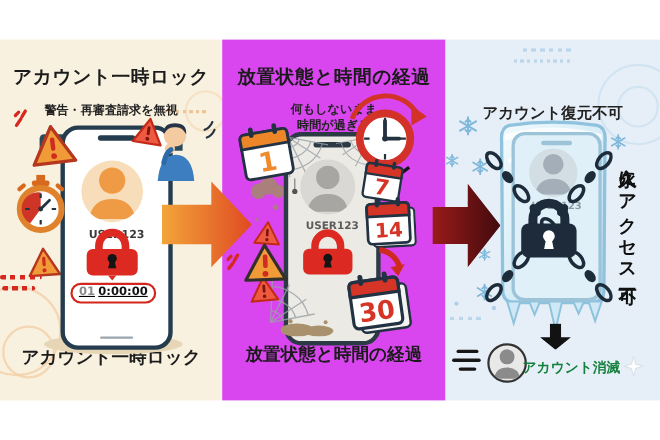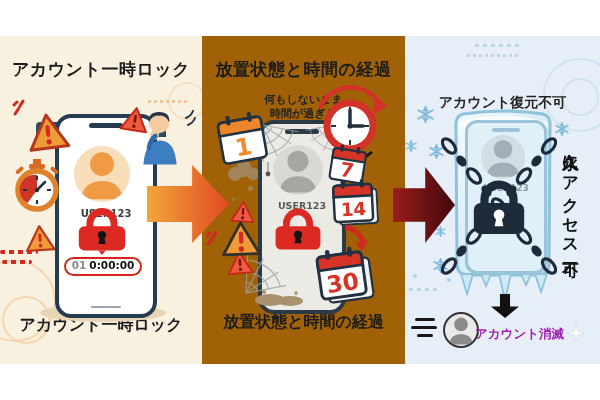--- a/index.html
+++ b/index.html
@@ -8,21 +8,21 @@
   .abs{position:absolute;}
   .panel{position:absolute;top:36px;height:328px;overflow:hidden;}
   .p-title{position:absolute;left:0;right:0;text-align:center;font-weight:800;color:#1b1b1b;letter-spacing:.5px;}
   .p-sub{position:absolute;left:0;right:0;text-align:center;font-weight:700;color:#222;}
   .p-caption{position:absolute;left:0;right:0;text-align:center;font-weight:800;color:#1b1b1b;font-size:16px;}
   .phone{position:absolute;background:#fff;border-radius:16px;z-index:2;}
   .notch{position:absolute;left:50%;transform:translateX(-50%);top:5px;width:34px;height:5px;border-radius:3px;background:#243c4e;}
   .homebar{position:absolute;left:50%;transform:translateX(-50%);bottom:6px;width:30px;height:2.5px;border-radius:2px;background:#9aa5ad;}
   .avatar{position:absolute;border-radius:50%;overflow:hidden;}
   .uname{position:absolute;left:0;right:0;text-align:center;font-weight:700;}
-  .timer{position:absolute;background:#fff;border:2.5px solid #d2251c;border-radius:10px;text-align:center;font-weight:800;font-size:10.5px;line-height:13px;white-space:nowrap;}
+  .timer{position:absolute;background:#fff;border:2.5px solid #d2251c;border-radius:10px;text-align:center;font-weight:800;font-size:10.5px;line-height:13px;white-space:nowrap;text-decoration:underline;}
   .timer .t-days{color:#8a8a8a;}
   .timer .t-time{color:#121212;margin-left:3px;}
   .dash-row{position:absolute;height:3.5px;border-radius:2px;background:repeating-linear-gradient(90deg,#d5281f 0 5px,transparent 5px 9px);}
   .ring{position:absolute;border-radius:50%;border:2px solid;}
   .speck{position:absolute;border-radius:50%;background:#a18a68;opacity:.75;}
   .arrow{position:absolute;z-index:5;}
   .shadow-el{position:absolute;border-radius:50%;background:#e7d6b6;z-index:1;}
   .vert-note{position:absolute;writing-mode:vertical-rl;font-weight:800;color:#101010;font-size:16.5px;letter-spacing:2px;}
   .dot-row{position:absolute;height:3px;}
   .speedline{position:absolute;background:#161616;height:3px;border-radius:2px;}
@@ -63,20 +63,21 @@
     <div class="ring" style="left:-26px;top:224px;width:78px;height:78px;border-color:#f2cfa6;opacity:.8;"></div>
     <div class="ring" style="left:2px;top:260px;width:44px;height:44px;border-color:#f2cfa6;opacity:.8;"></div>
     <div class="ring" style="left:168px;top:46px;width:34px;height:34px;border-color:#f3d7b4;opacity:.6;"></div>
     <div class="dot-row" style="left:148px;top:64px;width:42px;background:repeating-linear-gradient(90deg,#eec49a 0 3px,transparent 3px 6px);"></div>
     <div class="dot-row" style="left:98px;top:242px;width:34px;background:repeating-linear-gradient(90deg,#eec49a 0 4px,transparent 4px 8px);"></div>
     <div class="abs" style="left:62px;top:252px;width:7px;height:7px;background:#f0cda6;"></div>
     <div class="abs" style="left:80px;top:266px;width:6px;height:6px;background:#f0cda6;"></div>
     <div class="abs" style="left:66px;top:278px;width:6px;height:6px;background:#f0cda6;"></div>
 
     <div class="p-title" style="top:22px;font-size:17px;">アカウント一時ロック</div>
+    <div class="p-sub" style="top:57px;font-size:11px;">警告・再審査請求を無視</div>
 
     <div class="abs" style="left:36px;top:86px;width:130px;height:15px;background:#2c4a5c;border-radius:4px 4px 0 0;z-index:1;"></div>
     <div class="shadow-el" style="left:40px;top:268px;width:126px;height:18px;"></div>
 
     <div class="phone" style="left:55px;top:78px;width:94px;height:196px;border:4px solid #243c4e;">
       <div class="notch"></div>
       <div class="avatar" style="left:15px;top:28px;width:56px;height:56px;background:#f8ddba;">
         <svg viewBox="0 0 40 40" width="56" height="56">
             <g fill="#ef9a44">
               <use href="#person-g"></use>
@@ -151,21 +152,21 @@
       <path d="M22 3 L41 36 L3 36 Z" fill="#f09a38" stroke="#b5371f" stroke-width="3" stroke-linejoin="round"></path>
       <rect x="20" y="13" width="4" height="12" rx="2" fill="#cf2b20"></rect>
         <circle cx="22" cy="30" r="2.6" fill="#cf2b20"></circle>
     </svg>
     <div class="dash-row" style="left:0;top:214px;width:38px;"></div>
     <div class="dash-row" style="left:2px;top:224px;width:30px;"></div>
 
     <div class="p-caption" style="top:279px;">アカウント一時ロック</div>
   </div>
 
-  <div class="panel" style="left:202px;width:203px;background:#a16207;">
+  <div class="panel" style="left:202px;width:203px;background:#d946ef;">
     <div class="p-title" style="top:22px;font-size:17px;">放置状態と時間の経過</div>
     <div class="p-sub" style="top:56px;font-size:11px;">何もしないまま</div>
     <div class="p-sub" style="top:70px;font-size:11px;">時間が過ぎる</div>
 
     <div class="phone" style="left:56px;top:84px;width:80px;height:186px;border:4px solid #2c3a46;background:#eceae4;">
       <div class="notch" style="background:#2c3a46;"></div>
       <div class="avatar" style="left:11px;top:21px;width:50px;height:50px;background:#d9d8d4;">
         <svg viewBox="0 0 40 40" width="50" height="50">
             <g fill="#a7a6a2">
               <use href="#person-g"></use>
@@ -431,21 +432,21 @@
     <div class="speedline" style="left:10px;top:282px;width:20px;"></div>
     <div class="speedline" style="left:6px;top:290px;width:26px;"></div>
     <div class="speedline" style="left:12px;top:298px;width:16px;"></div>
     <div class="abs" style="left:38px;top:276px;width:32px;height:32px;border-radius:50%;background:#e9e9e9;border:2.5px solid #333;overflow:hidden;z-index:4;">
       <svg viewBox="0 0 40 40" width="32" height="32">
           <g fill="#8b8b8b">
             <use href="#person-g"></use>
           </g>
         </svg>
     </div>
-    <div class="abs" style="left:70px;top:290px;width:96px;font-size:12.5px;font-weight:800;color:#a21caf;z-index:4;">アカウント消滅</div>
+    <div class="abs" style="left:70px;top:290px;width:96px;font-size:12.5px;font-weight:800;color:#15803d;z-index:4;">アカウント消滅</div>
     <svg class="abs" style="left:162px;top:288px;z-index:4;" width="18" height="18" viewBox="0 0 18 18">
       <path d="M9 0 L11 7 L18 9 L11 11 L9 18 L7 11 L0 9 L7 7 Z" fill="#fdfdfd" stroke="#d8e2ea" stroke-width="1"></path>
     </svg>
   </div>
 
   <div class="arrow" style="left:147px;top:165px;width:82px;height:78px;background:linear-gradient(90deg,#f2a53a,#e04a22);clip-path:polygon(0 27%,55% 27%,55% 0,100% 50%,55% 100%,55% 73%,0 73%);"></div>
   <div class="arrow" style="left:393px;top:167px;width:62px;height:76px;background:linear-gradient(90deg,#9a1b1a,#420a0e);clip-path:polygon(0 28%,52% 28%,52% 0,100% 50%,52% 100%,52% 72%,0 72%);"></div>
 </div>
 
 </body></html>

